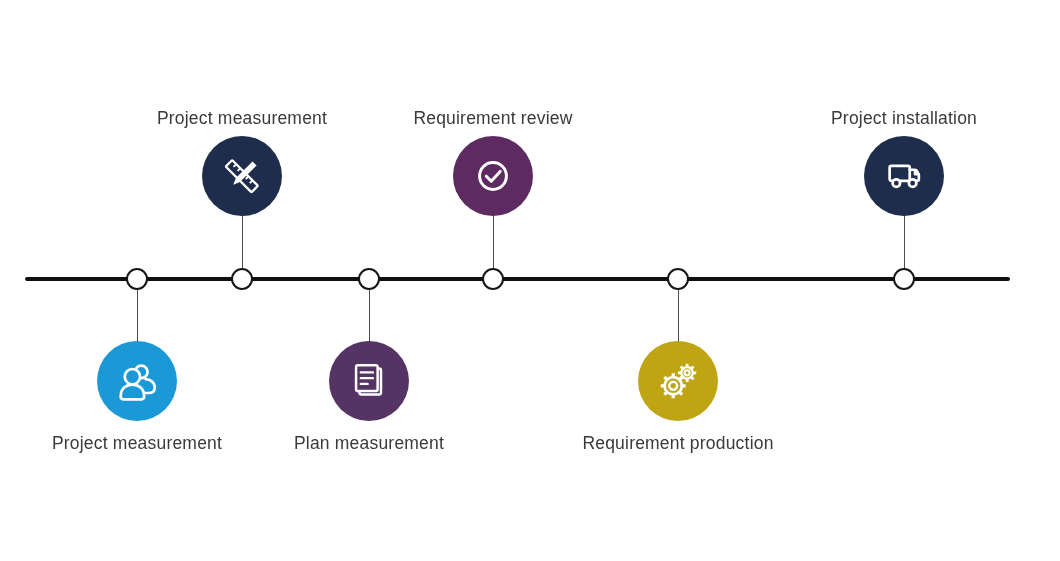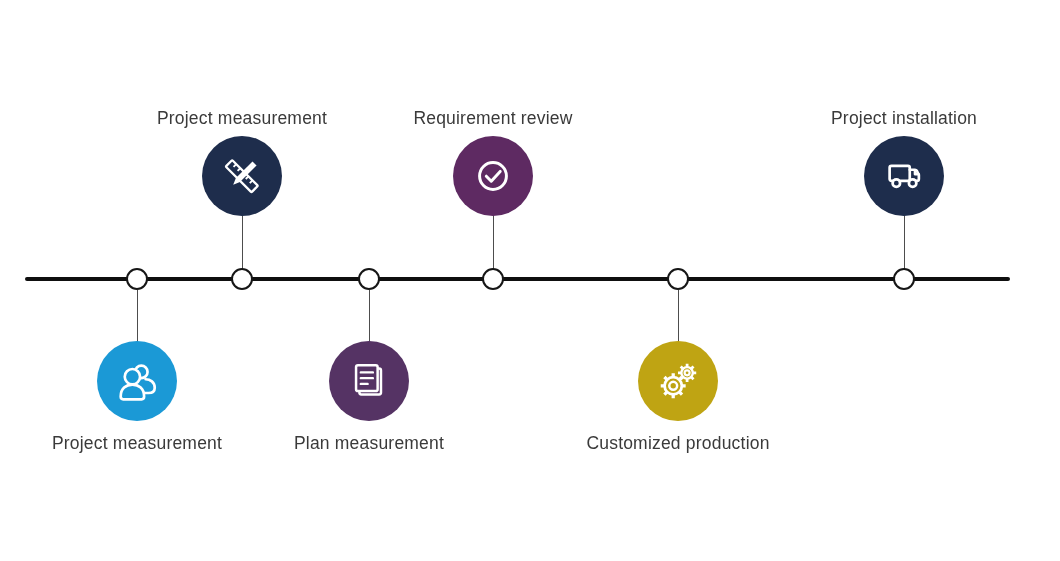--- a/index.html
+++ b/index.html
@@ -123,21 +123,21 @@
           <circle cx="19" cy="29" r="4.1" stroke-width="2.6"></circle>
 
           <g stroke-width="2.9" stroke-linecap="butt">
             <path d="M39.5 15.5 h3.5 M37.7 19.7 l2.5 2.5 M33.5 21.5 v3.5 M29.3 19.7 l-2.5 2.5 M27.5 15.5 h-3.5 M29.3 11.3 l-2.5 -2.5 M33.5 9.5 v-3.5 M37.7 11.3 l2.5 -2.5"></path>
           </g>
           <circle cx="33.5" cy="15.5" r="6" stroke-width="2.5"></circle>
           <circle cx="33.5" cy="15.5" r="2.6" stroke-width="2.3"></circle>
         </g>
       </svg>
     </div>
-    <div class="label">Customized production</div>
+    <div class="label">Requirement production</div>
   </div>
 
   <div class="step above" style="--x: 904px; --bubble-color: #1e2d4c;">
     <div class="node"></div>
     <div class="connector"></div>
     <div class="bubble">
       <svg width="46" height="46" viewBox="0 0 48 48">
         <g fill="none" stroke="#ffffff" stroke-width="2.8" stroke-linecap="round" stroke-linejoin="round">
           <rect x="9" y="13.5" width="21" height="15.5" rx="1.8"></rect>
           <path d="M30 17.5 h5.5 c0.8 0 1.5 0.45 1.9 1.1 l2.1 4.2 v4.2 c0 1.1 -0.9 2 -2 2 h-7.5"></path>

